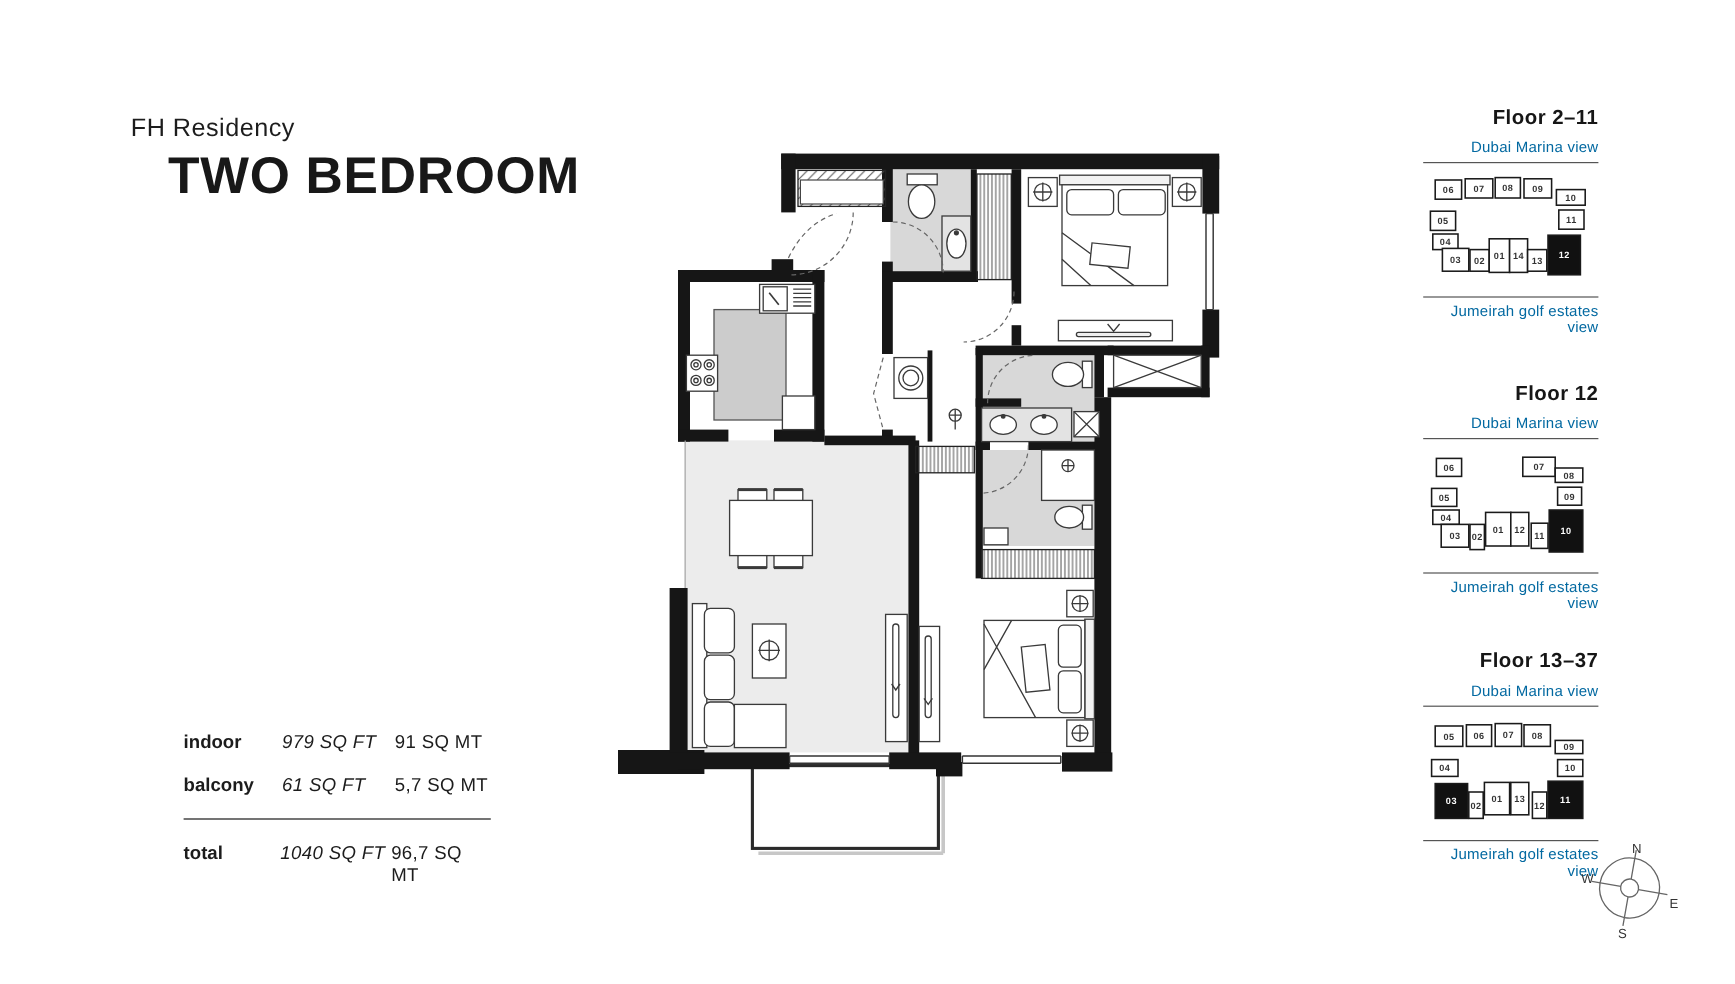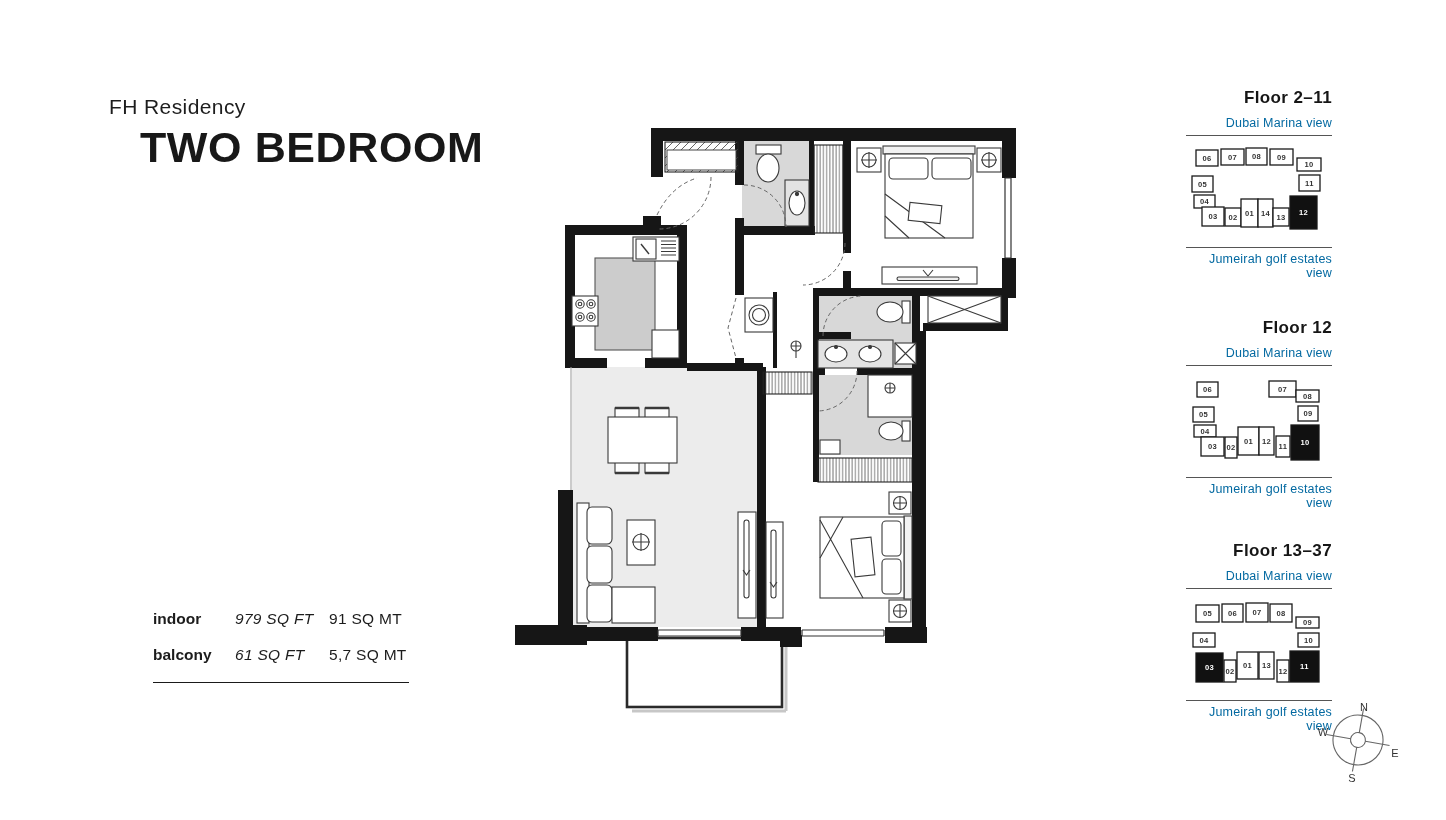--- a/index.html
+++ b/index.html
@@ -48,20 +48,25 @@
     <span class="lbl">indoor</span>
     <span class="v1">979 SQ FT</span>
     <span class="v2">91 SQ MT</span>
   </div>
   <div class="srow" style="top:36px">
     <span class="lbl">balcony</span>
     <span class="v1">61 SQ FT</span>
     <span class="v2">5,7 SQ MT</span>
   </div>
   <div class="divider"></div>
+  <div class="srow" style="top:93px">
+    <span class="lbl">total</span>
+    <span class="v1">1040 SQ FT</span>
+    <span class="v2">96,7 SQ MT</span>
+  </div>
 </div>
 
 <div class="plan-wrap">
 <svg width="525" height="600" viewBox="0 0 525 600">
   <defs>
     <pattern id="wr" width="3.2" height="8" patternUnits="userSpaceOnUse">
       <path d="M1.6 0 V8" stroke="#4a4a4a" stroke-width="0.8"></path>
     </pattern>
     <pattern id="dg" width="8" height="8" patternUnits="userSpaceOnUse">
       <path d="M0 8 L8 0" stroke="#555" stroke-width="0.9"></path>

